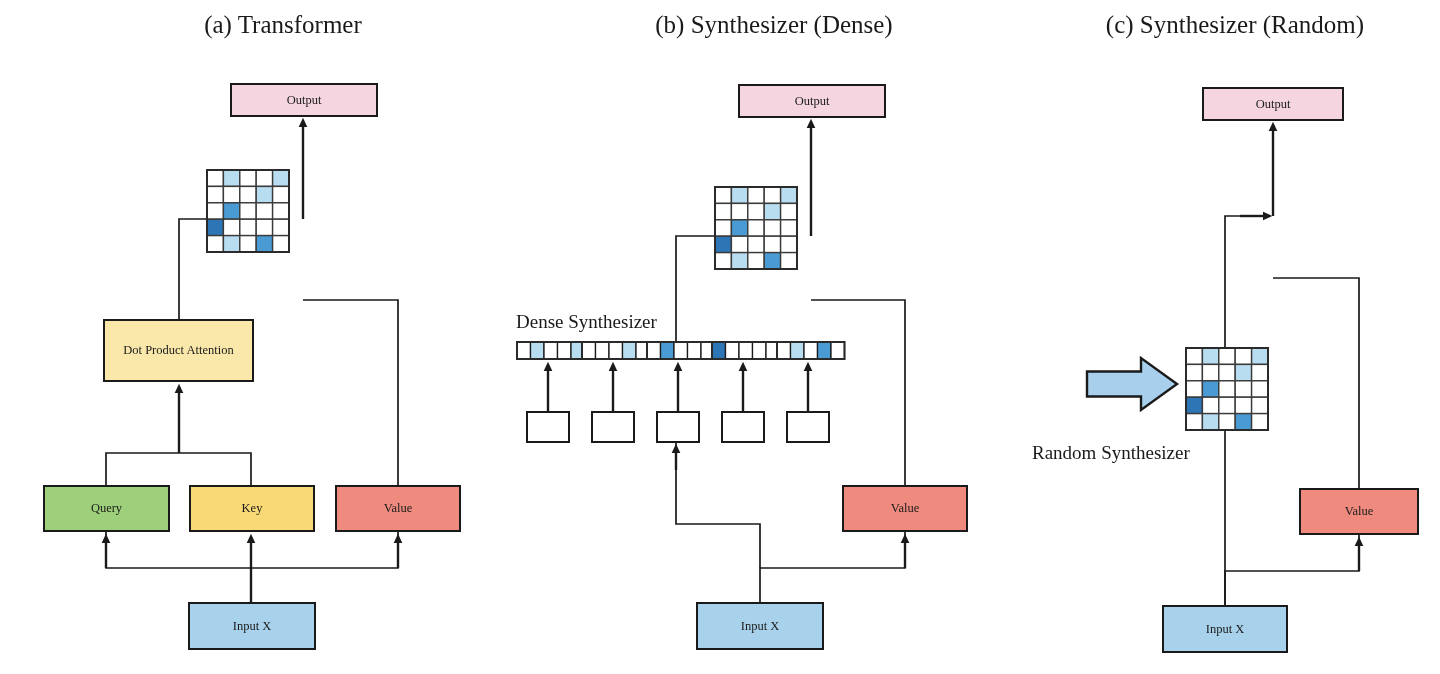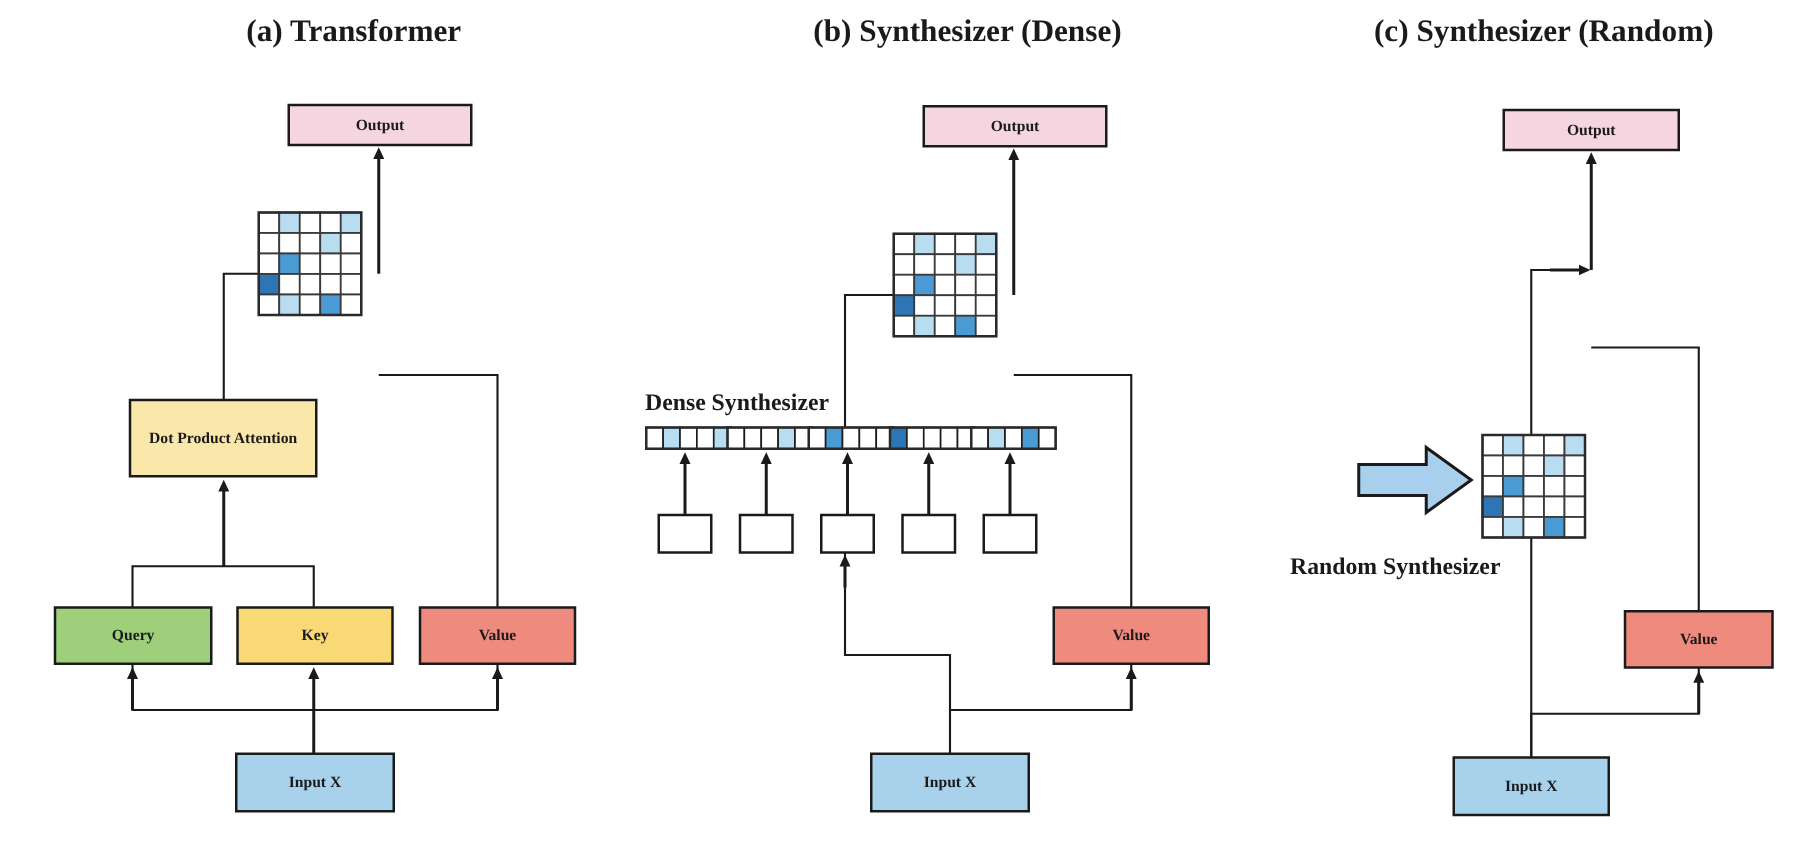--- a/index.html
+++ b/index.html
@@ -1,17 +1,17 @@
 <!DOCTYPE html>
 <html><head>
 <meta charset="utf-8">
 <style>
   html,body{margin:0;padding:0;background:#ffffff;}
   #stage{position:relative;width:1440px;height:674px;background:#ffffff;
-         font-family:"Liberation Serif","DejaVu Serif",serif;overflow:hidden;font-weight:bold;}
+         font-family:"Liberation Serif","DejaVu Serif",serif;overflow:hidden;}
   svg{position:absolute;left:0;top:0;width:1440px;height:674px;}
   .panel-title{font-size:25px;fill:#1a1a1a;text-anchor:middle;font-family:"Liberation Serif","DejaVu Serif",serif;}
   .box-label{font-size:12.5px;fill:#1a1a1a;text-anchor:middle;dominant-baseline:middle;font-family:"Liberation Serif","DejaVu Serif",serif;}
   .syn-label{font-size:19px;fill:#1a1a1a;text-anchor:start;font-family:"Liberation Serif","DejaVu Serif",serif;}
   .nodebox{stroke:#1a1a1a;stroke-width:2;}
   .wire{stroke:#1a1a1a;stroke-width:1.7;fill:none;}
   .wire-thick{stroke:#1a1a1a;stroke-width:2.4;fill:none;}
   .cell{stroke:#3a3a3a;stroke-width:1.4;}
   .gridframe{fill:none;stroke:#2a2a2a;stroke-width:2;}
   .vcell{stroke:#1a1a1a;stroke-width:1.3;}

